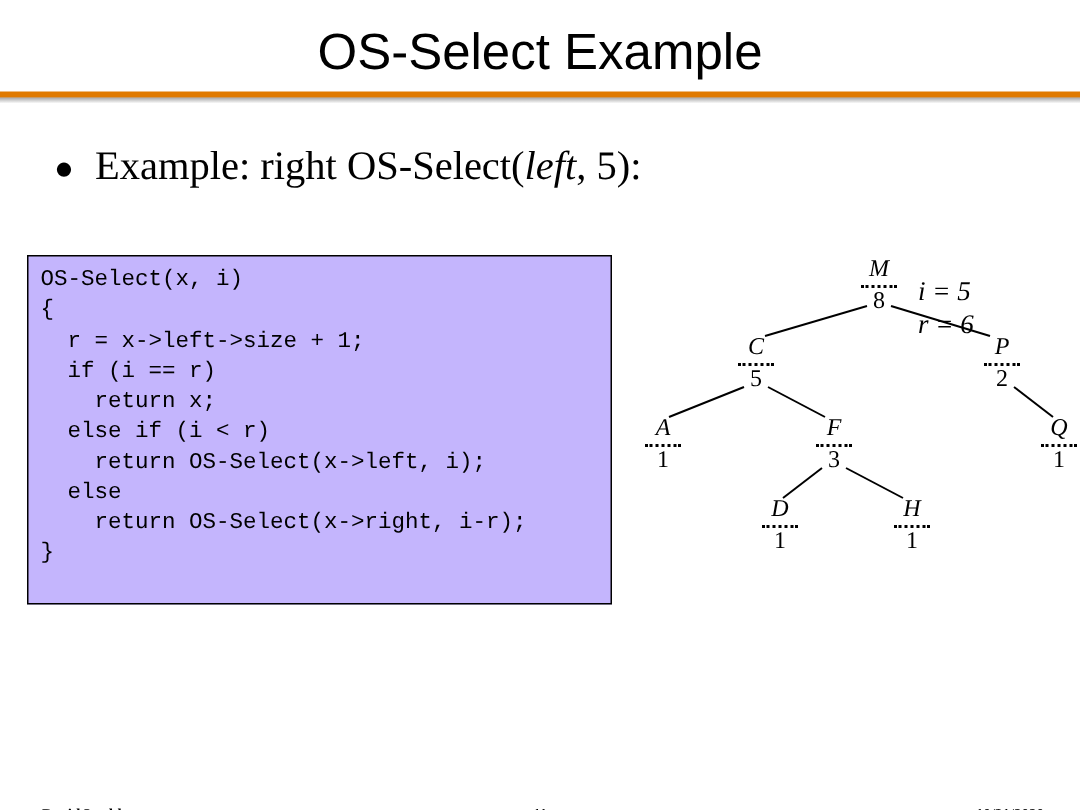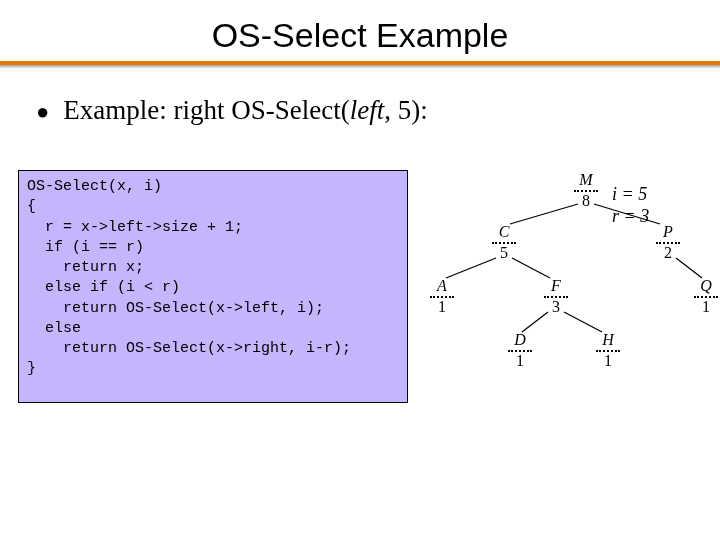--- a/index.html
+++ b/index.html
@@ -148,21 +148,21 @@
     </svg>
 
     <div class="node" style="left:156px; top:6px;">
       <div class="top">M</div>
       <hr class="mid">
       <div>8</div>
     </div>
 
     <div class="annot" style="left:196px; top:18px;">
       <div>i = 5</div>
-      <div>r = 3</div>
+      <div>r = 6</div>
     </div>
 
     <div class="node" style="left:74px; top:58px;">
       <div class="top">C</div>
       <hr class="mid">
       <div>5</div>
     </div>
 
     <div class="node" style="left:238px; top:58px;">
       <div class="top">P</div>

